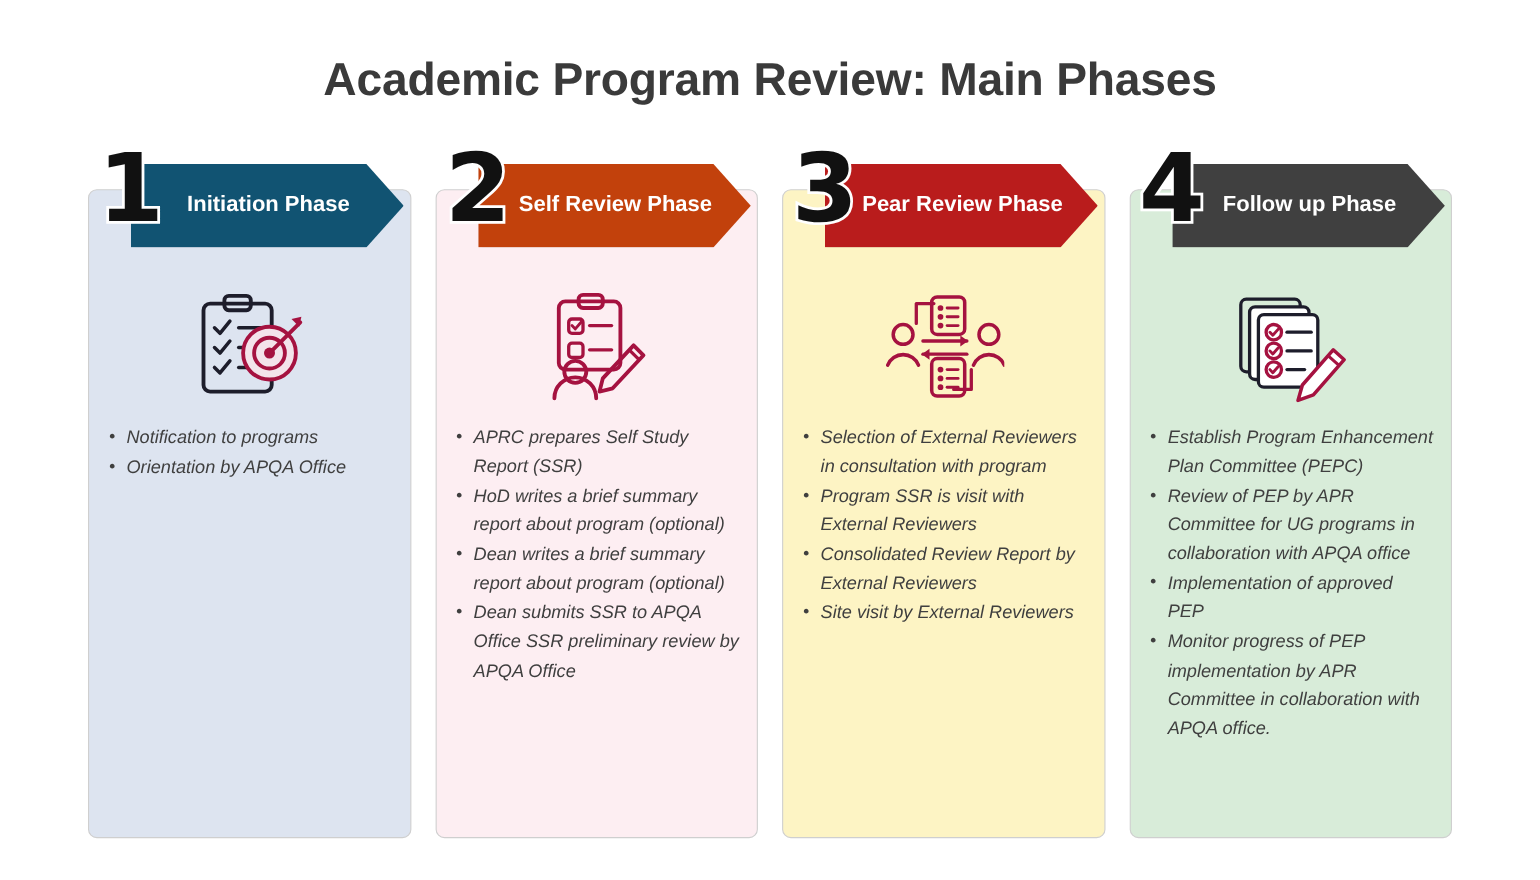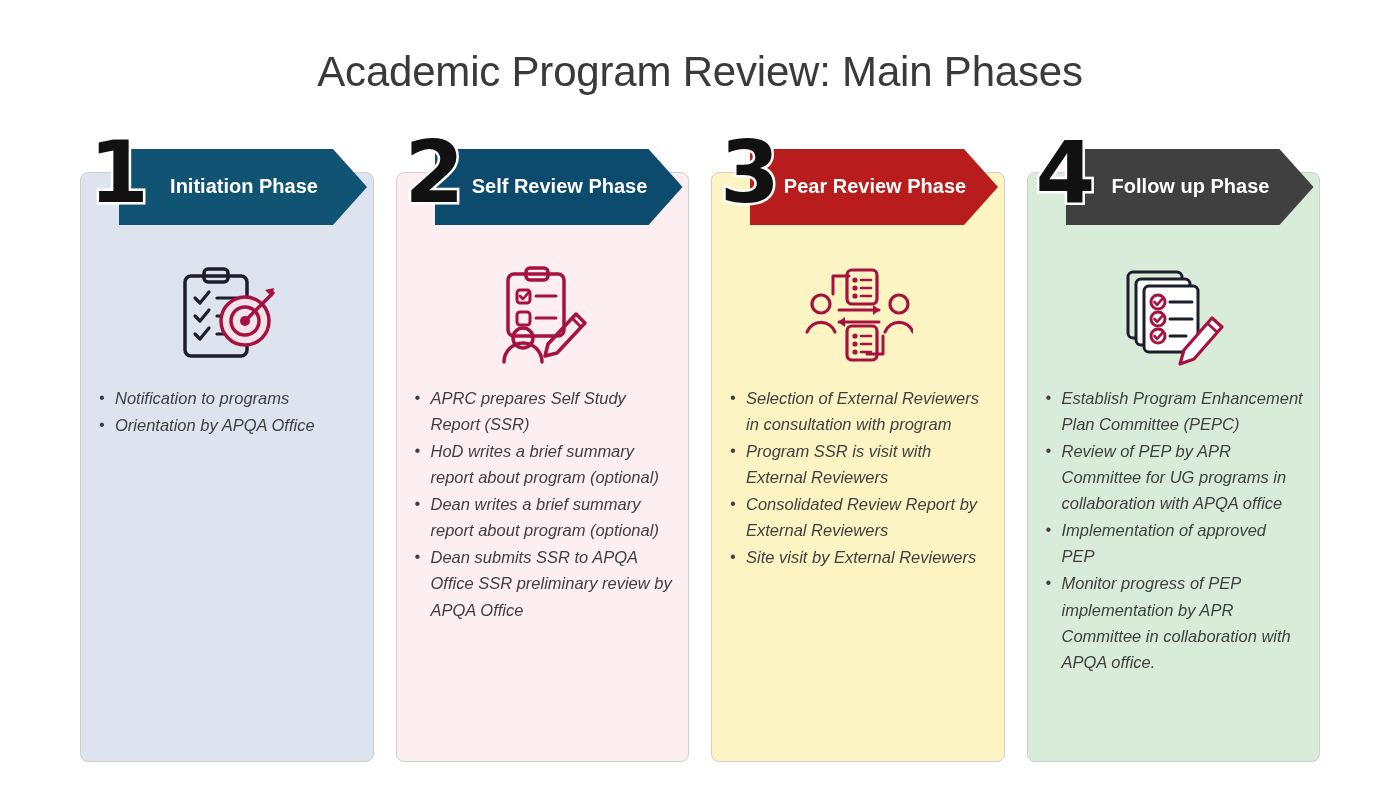--- a/index.html
+++ b/index.html
@@ -13,21 +13,21 @@
   .page {
     position: relative;
     width: 1400px; height: 800px;
     background: #ffffff;
   }
   .title {
     position: absolute;
     top: 48px; left: 0; width: 1400px;
     text-align: center;
     font-size: 42px;
-    font-weight: normal;
+    font-weight: bold;
     color: #3a3a3a;
     letter-spacing: -0.2px;
   }
   .columns {
     position: absolute;
     top: 172px; left: 80px;
     width: 1240px;
     height: 590px;
     display: flex;
     gap: 22px;
@@ -58,21 +58,21 @@
     font-weight: bold;
     font-size: 20px;
     line-height: 1.18;
     text-align: right;
     padding-left: 28px;
     padding-right: 26px;
     clip-path: polygon(0 0, calc(100% - 34px) 0, 100% 50%, calc(100% - 34px) 100%, 0 100%);
     filter: drop-shadow(2px 3px 2px rgba(0,0,0,0.28));
   }
   .banner-1 { background: #115372; }
-  .banner-2 { background: #0c4a6e; }
+  .banner-2 { background: #c2410c; }
   .banner-3 { background: #b91c1c; }
   .banner-4 { background: #404040; }
 
   .num {
     position: absolute;
     top: -44px;
     left: 8px;
     font-size: 86px;
     font-weight: bold;
     color: #111111;

